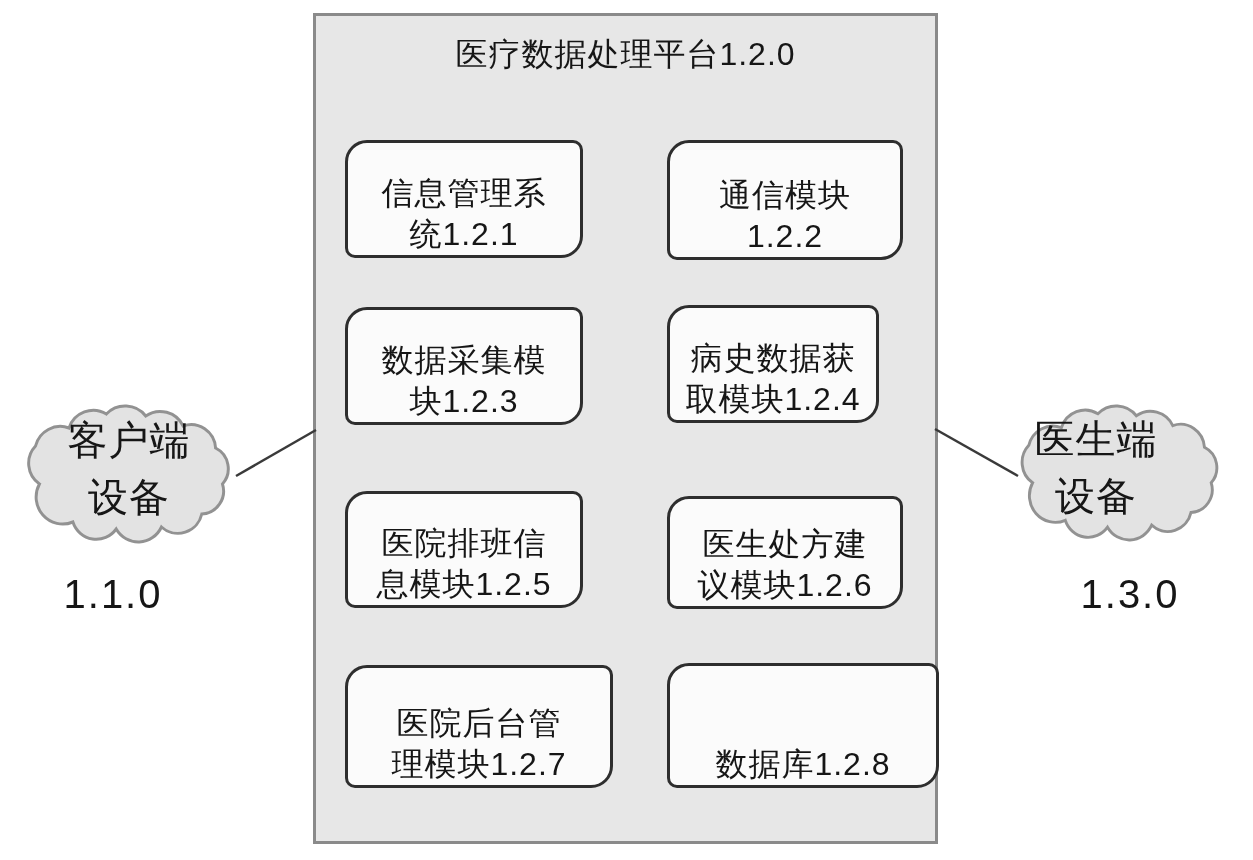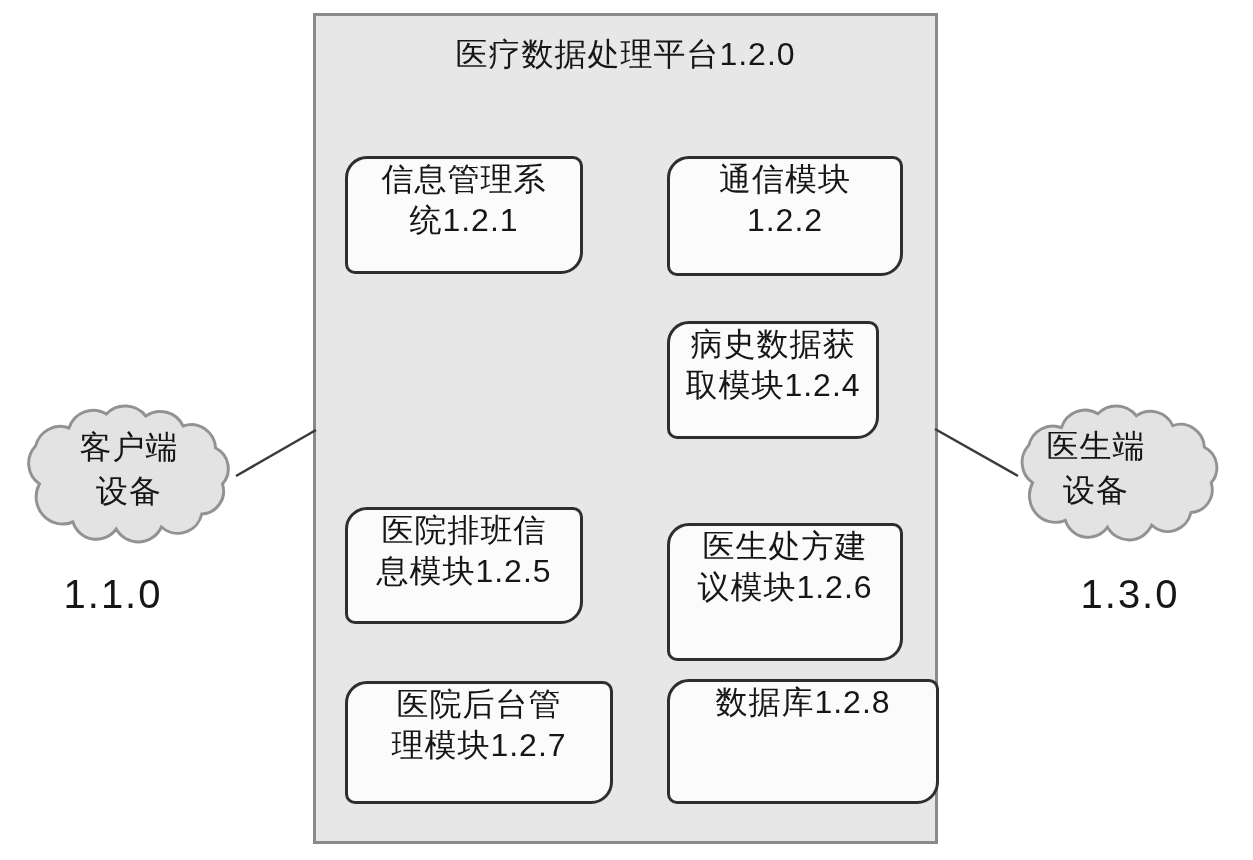--- a/index.html
+++ b/index.html
@@ -18,28 +18,28 @@
     position:absolute;left:0;right:0;top:17px;
     text-align:center;font-size:32px;letter-spacing:1px;white-space:nowrap;
   }
   .connectors{position:absolute;left:0;top:0;width:1253px;height:860px;z-index:1;}
   .connector{stroke:var(--connector,#3a3a3a);stroke-width:2.5;}
   .module{
     position:absolute;z-index:2;box-sizing:border-box;
     background:var(--module-fill,#fbfbfb);
     border:3px solid var(--module-border,#2e2e2e);
     border-radius:22px 10px 22px 10px;
-    display:flex;align-items:flex-start;justify-content:center;margin-top:16px;
+    display:flex;align-items:flex-end;justify-content:center;
   }
   .mlabel{white-space:pre-line;text-align:center;font-size:32px;line-height:41px;letter-spacing:1px;}
   .cloud{position:absolute;z-index:2;}
   .cloud-path{fill:var(--cloud-fill,#e3e3e3);stroke:var(--cloud-border,#929292);stroke-width:3;}
   .cloud-label{
     position:absolute;z-index:3;display:flex;align-items:center;justify-content:center;
-    text-align:center;white-space:pre-line;font-size:32px;line-height:44px;letter-spacing:1px;
+    text-align:center;white-space:pre-line;font-size:40px;line-height:57px;letter-spacing:1px;
   }
   .version-label{position:absolute;z-index:3;text-align:center;font-size:40px;letter-spacing:2px;}
 </style>
 </head>
 <body>
 
 <div class="stage">
 
   <div class="platform">
     <div class="platform-title">医疗数据处理平台1.2.0</div>
@@ -47,38 +47,42 @@
 
   <svg class="connectors" width="1253" height="860" viewBox="0 0 1253 860">
     <line class="connector" x1="236" y1="476" x2="316" y2="430"></line>
     <line class="connector" x1="935" y1="429" x2="1018" y2="476"></line>
   </svg>
 
   <div class="module" style="left:345px;top:140px;width:238px;height:118px">
     <span class="mlabel">信息管理系
 统1.2.1</span>
   </div>
+  <div class="module" style="left:345px;top:307px;width:238px;height:118px">
+    <span class="mlabel">数据采集模
+块1.2.3</span>
+  </div>
   <div class="module" style="left:345px;top:491px;width:238px;height:117px">
     <span class="mlabel">医院排班信
 息模块1.2.5</span>
   </div>
   <div class="module" style="left:345px;top:665px;width:268px;height:123px">
     <span class="mlabel">医院后台管
 理模块1.2.7</span>
   </div>
 
   <div class="module" style="left:667px;top:140px;width:236px;height:120px">
     <span class="mlabel">通信模块
 1.2.2</span>
   </div>
   <div class="module" style="left:667px;top:305px;width:212px;height:118px">
     <span class="mlabel">病史数据获
 取模块1.2.4</span>
   </div>
-  <div class="module" style="left:667px;top:507px;width:236px;height:138px">
+  <div class="module" style="left:667px;top:496px;width:236px;height:113px">
     <span class="mlabel">医生处方建
 议模块1.2.6</span>
   </div>
   <div class="module" style="left:667px;top:663px;width:272px;height:125px">
     <span class="mlabel">数据库1.2.8</span>
   </div>
 
   <svg class="cloud" style="left:6px;top:394px;width:246px;height:150px" viewBox="0 0 250 150" preserveAspectRatio="none">
     <path class="cloud-path" d="M 34 90 A 25 25 0 0 1 30 52 A 26 26 0 0 1 64 34 A 26 26 0 0 1 102 20 A 27 27 0 0 1 142 22 A 26 26 0 0 1 180 32 A 25 25 0 0 1 213 54 A 23 23 0 0 1 220 90 A 23 23 0 0 1 199 120 A 25 25 0 0 1 158 133 A 26 26 0 0 1 112 135 A 25 25 0 0 1 68 128 A 27 27 0 0 1 34 90 Z"></path>
   </svg>

